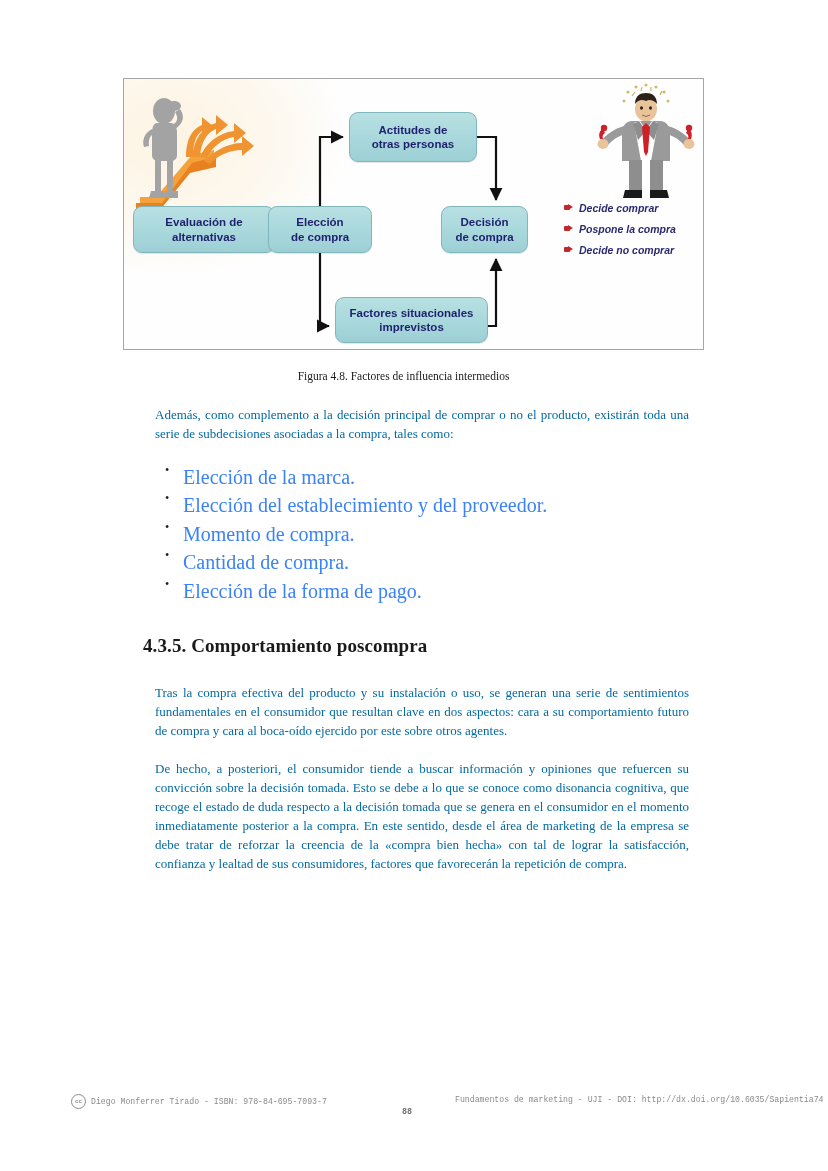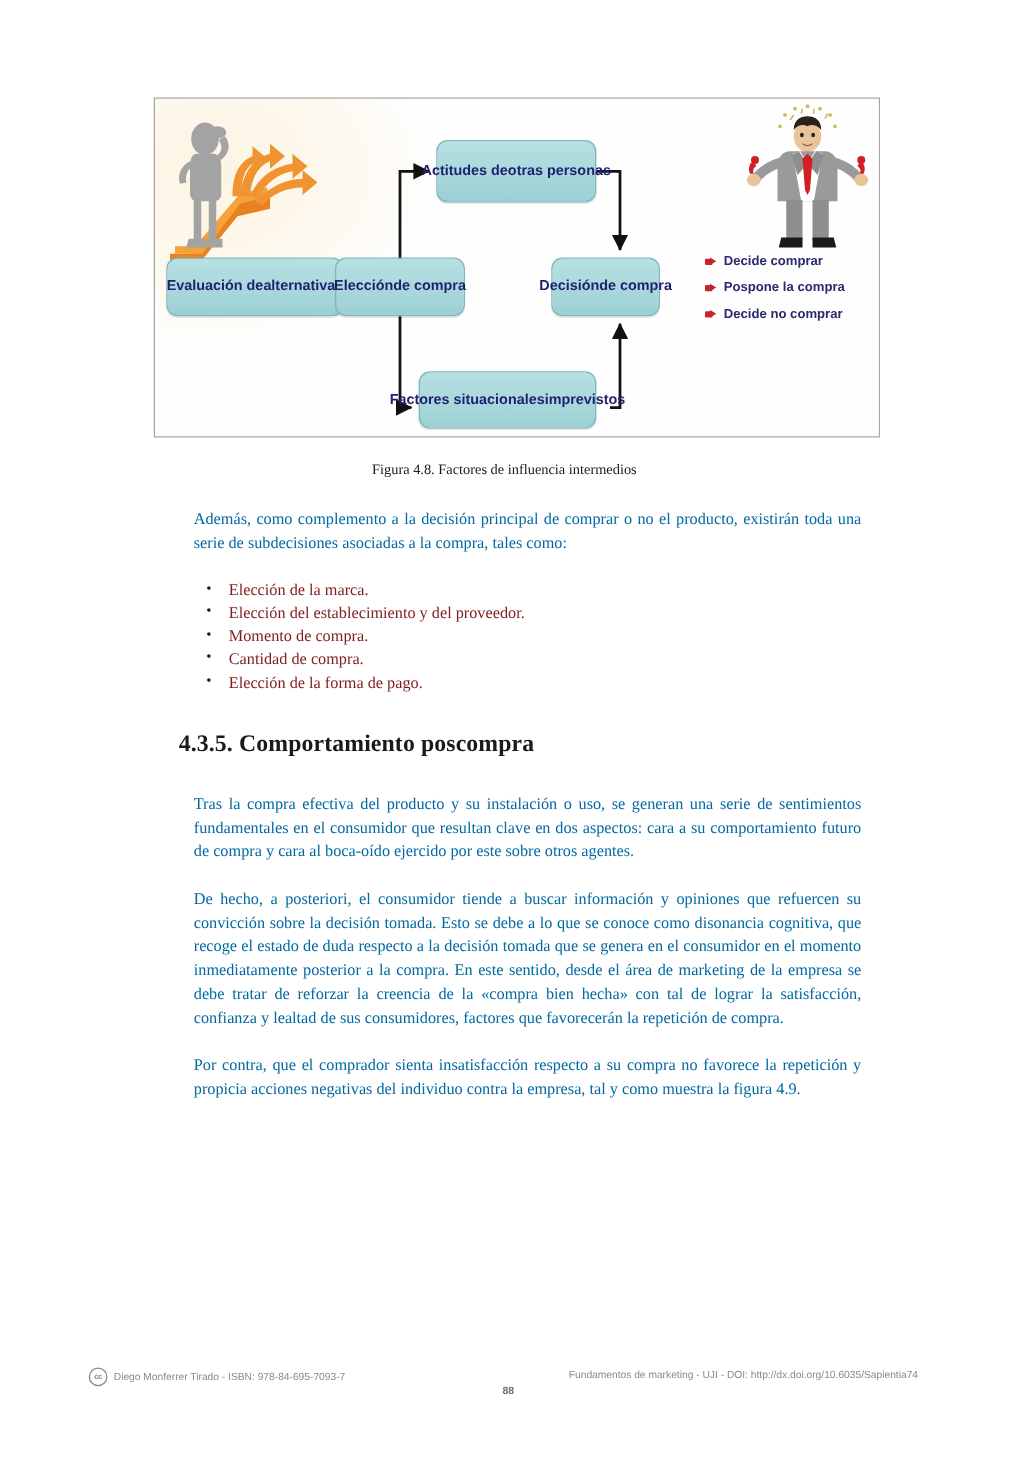--- a/index.html
+++ b/index.html
@@ -46,35 +46,35 @@
   .dbox {
     position: absolute;
     box-sizing: border-box;
     background: linear-gradient(180deg, #b8e0e2 0%, #a8d8dc 55%, #9ccfd4 100%);
     border: 1px solid #7fb7bd;
     border-radius: 9px;
     color: #1f1f6e;
     font-family: "Liberation Sans", sans-serif;
     font-weight: bold;
     display: flex;
-    flex-direction: row;
+    flex-direction: column;
     align-items: center;
     justify-content: center;
     text-align: center;
     line-height: 1.25;
     box-shadow: 0 1px 1px rgba(0,0,0,0.10);
     z-index: 5;
   }
   .dbox span { display: block; white-space: nowrap; }
 
   #box-evaluacion { left: 9px;   top: 127px; width: 142px; height: 47px; font-size: 11.5px; }
   #box-intencion  { left: 144px; top: 127px; width: 104px; height: 47px; font-size: 11.5px; }
   #box-actitudes  { left: 225px; top: 33px;  width: 128px; height: 50px; font-size: 11.5px; }
   #box-decision   { left: 317px; top: 127px; width: 87px; height: 47px; font-size: 11.5px; }
-  #box-factores   { left: 211px; top: 218px; width: 142px; height: 46px; font-size: 11.5px; }
+  #box-factores   { left: 211px; top: 218px; width: 153px; height: 46px; font-size: 11.5px; }
 
   
   .connectors {
     position: absolute;
     inset: 0;
     z-index: 3;
   }
 
   
   .illus-thinker {
@@ -98,24 +98,24 @@
   .outcomes {
     position: absolute;
     left: 440px;
     top: 124px;
     width: 140px;
     z-index: 6;
     font-family: "Liberation Sans", sans-serif;
   }
   .outcome-row {
     display: flex;
-    align-items: center;
     gap: 6px;
     margin-bottom: 8px;
     height: 13px;
+    font-style: italic;
   }
   .outcome-row:last-child { margin-bottom: 0; }
   .outcome-marker {
     width: 9px;
     height: 9px;
     flex: 0 0 9px;
     position: relative;
   }
   .outcome-marker::before {
     content: "";
@@ -170,23 +170,23 @@
   }
 
   .bullets {
     margin: 19px 0 0 0;
     padding: 0;
     list-style: none;
   }
   .bullets li {
     position: relative;
     padding-left: 40px;
-    font-size: 13px;
+    font-size: 20px;
     line-height: 1.42;
-    color: #7f1d1d;
+    color: #3b82f6;
   }
   .bullets li::before {
     content: "\2022";
     position: absolute;
     left: 22px;
     top: -1px;
     font-size: 12px;
     color: #1a1a1a;
   }
 
@@ -202,21 +202,21 @@
   .gap-after-heading { height: 27px; }
   .para-gap { height: 19px; }
 
   
   .footer {
     position: absolute;
     left: 0;
     top: 1092px;
     width: 760px;
     height: 22px;
-    font-family: Liberation Sans, sans-serif;
+    font-family: Liberation Mono, monospace;
     font-size: 8.2px;
     color: #8a8a8a;
   }
   .footer-left {
     position: absolute;
     left: 71px;
     top: 2px;
     display: flex;
     align-items: center;
     gap: 5px;
@@ -417,21 +417,20 @@
     <h2 class="section-heading">4.3.5. Comportamiento poscompra</h2>
 
     <div class="gap-after-heading"></div>
 
     <p class="para">Tras la compra efectiva del producto y su instalación o uso, se generan una serie de sentimientos fundamentales en el consumidor que resultan clave en dos aspectos: cara a su comportamiento futuro de compra y cara al boca-oído ejercido por este sobre otros agentes.</p>
     <div class="para-gap"></div>
 
     <p class="para">De hecho, a posteriori, el consumidor tiende a buscar información y opiniones que refuercen su convicción sobre la decisión tomada. Esto se debe a lo que se conoce como disonancia cognitiva, que recoge el estado de duda respecto a la decisión tomada que se genera en el consumidor en el momento inmediatamente posterior a la compra. En este sentido, desde el área de marketing de la empresa se debe tratar de reforzar la creencia de la «compra bien hecha» con tal de lograr la satisfacción, confianza y lealtad de sus consumidores, factores que favorecerán la repetición de compra.</p>
     <div class="para-gap"></div>
 
-    <p class="para">Por contra, que el comprador sienta insatisfacción respecto a su compra no favorece la repetición y propicia acciones negativas del individuo contra la empresa, tal y como muestra la figura 4.9.</p>
   </div>
 
   <div class="footer">
     <div class="footer-left">
       <span class="cc-badge">cc</span>
       <span>Diego Monferrer Tirado - ISBN: 978-84-695-7093-7</span>
     </div>
     <div class="footer-page">88</div>
     <div class="footer-right">Fundamentos de marketing - UJI - DOI: http://dx.doi.org/10.6035/Sapientia74</div>
   </div>

